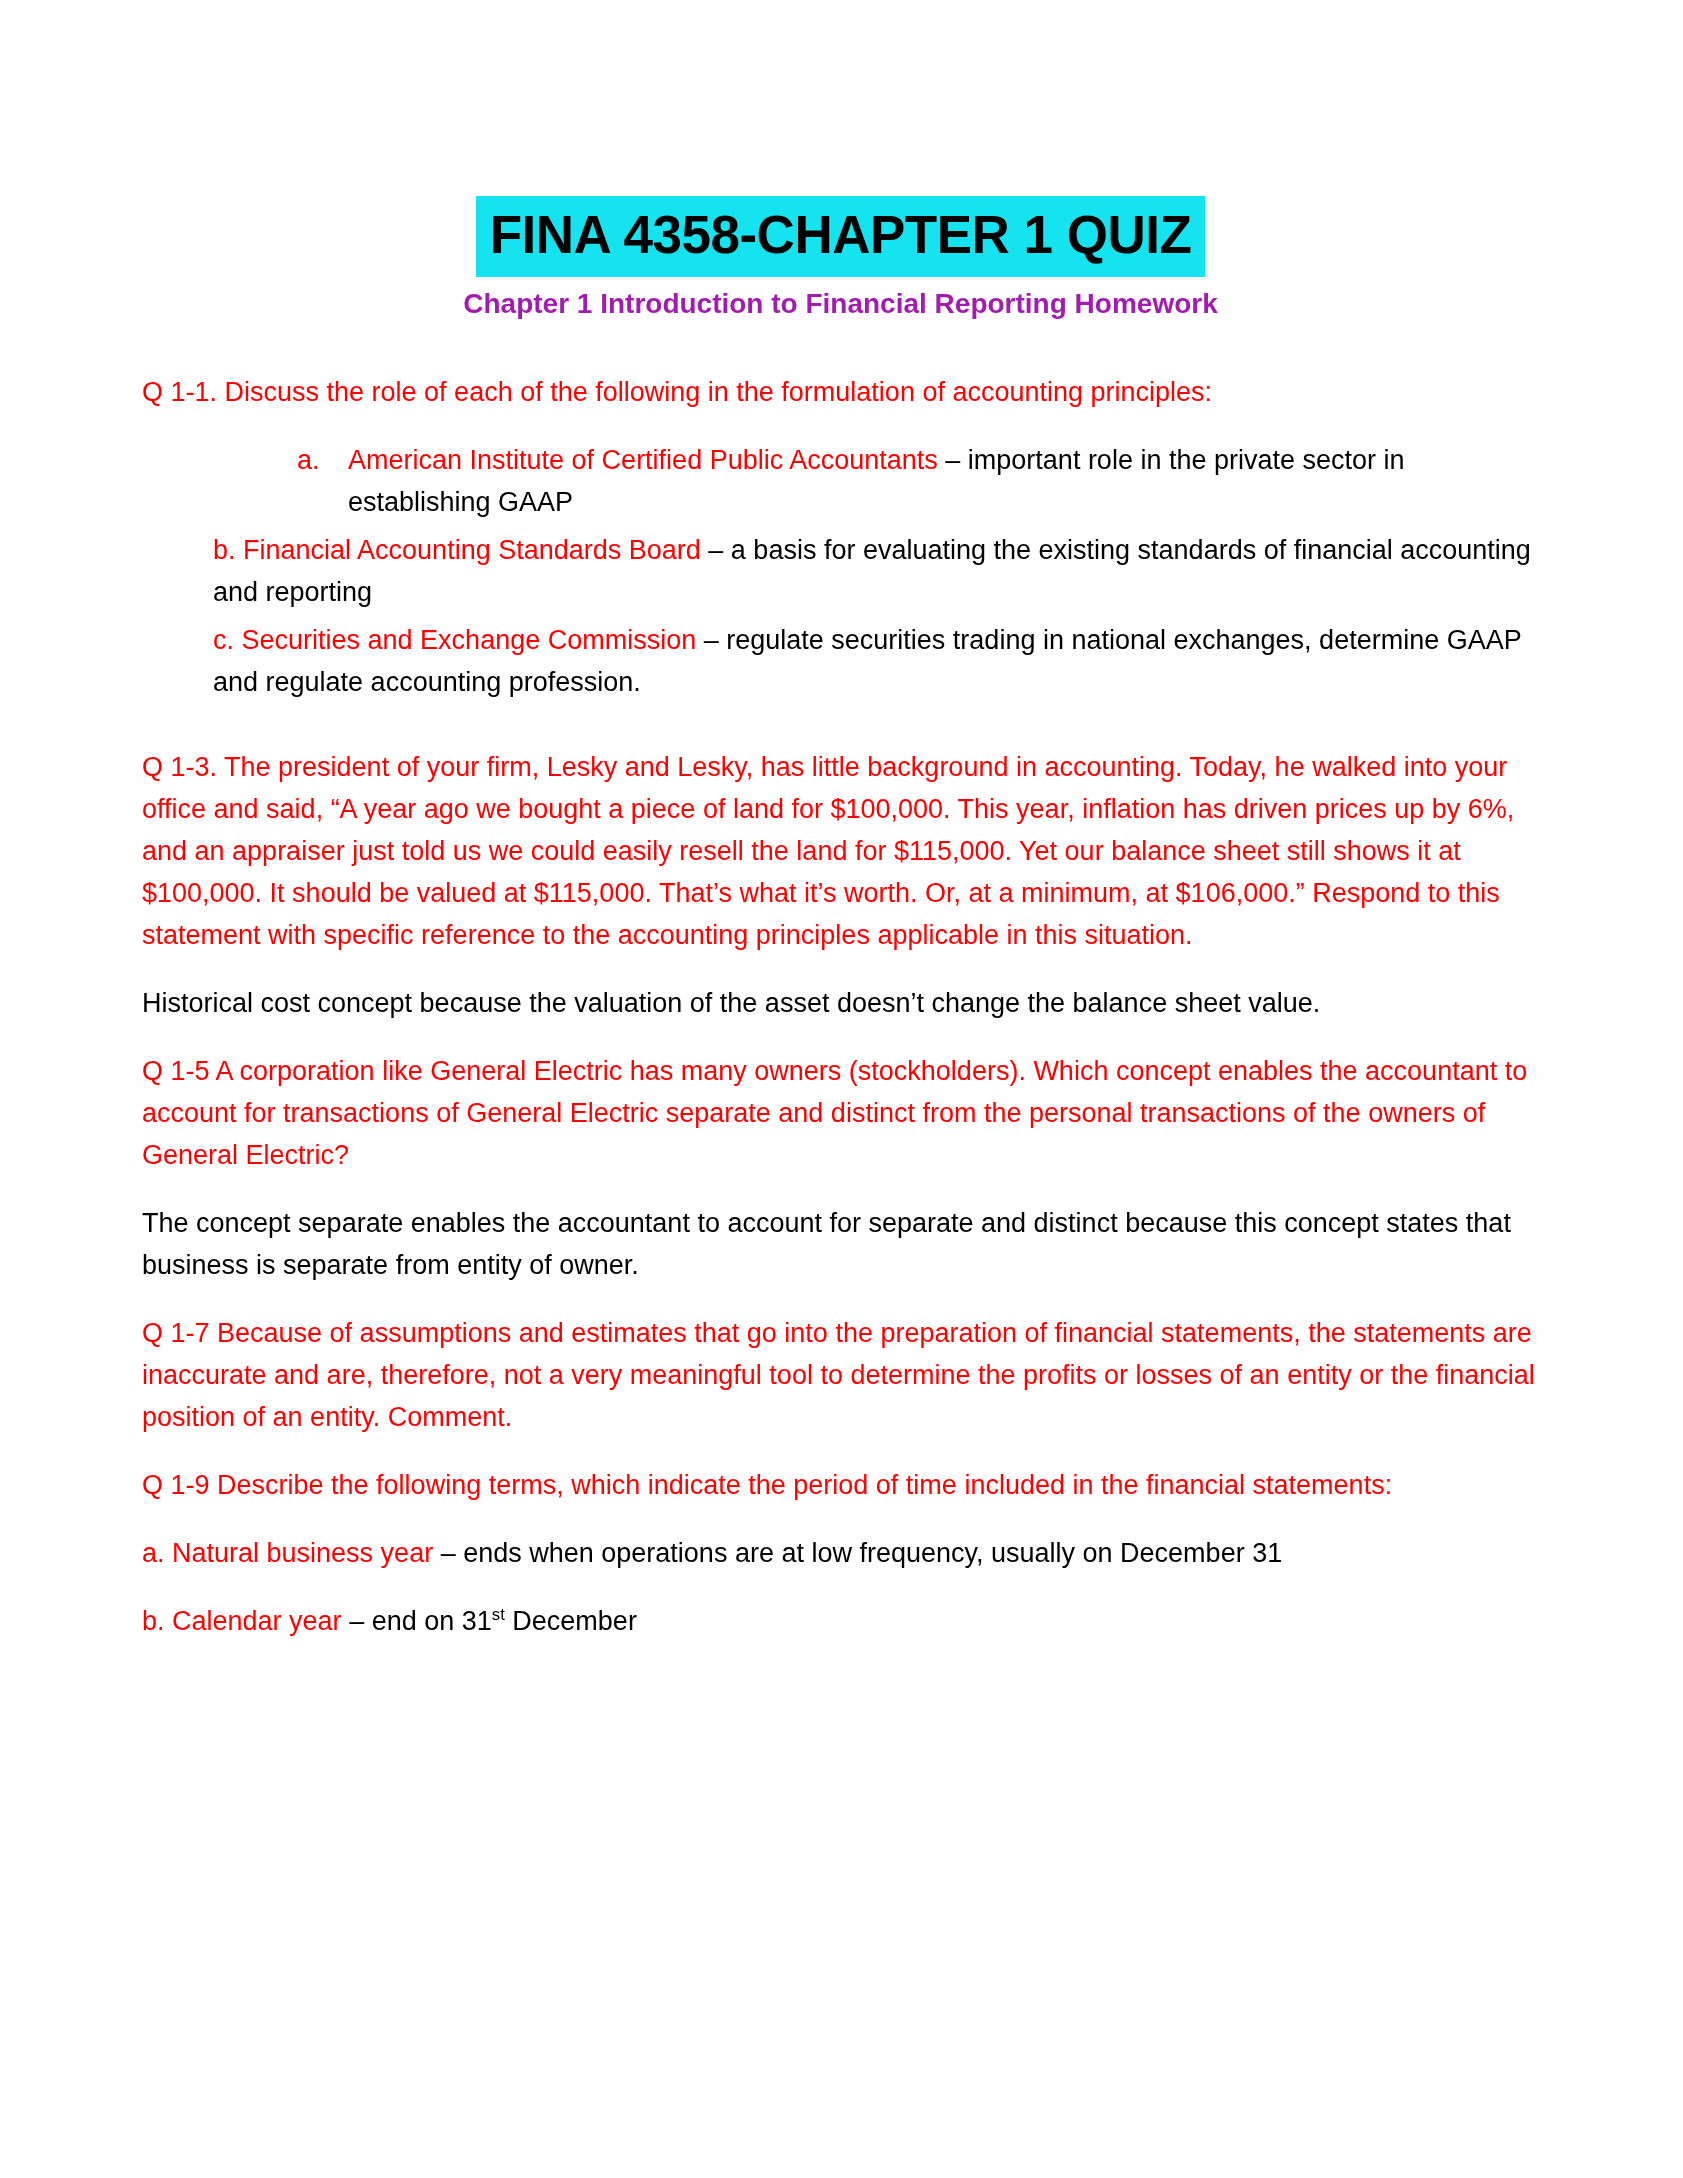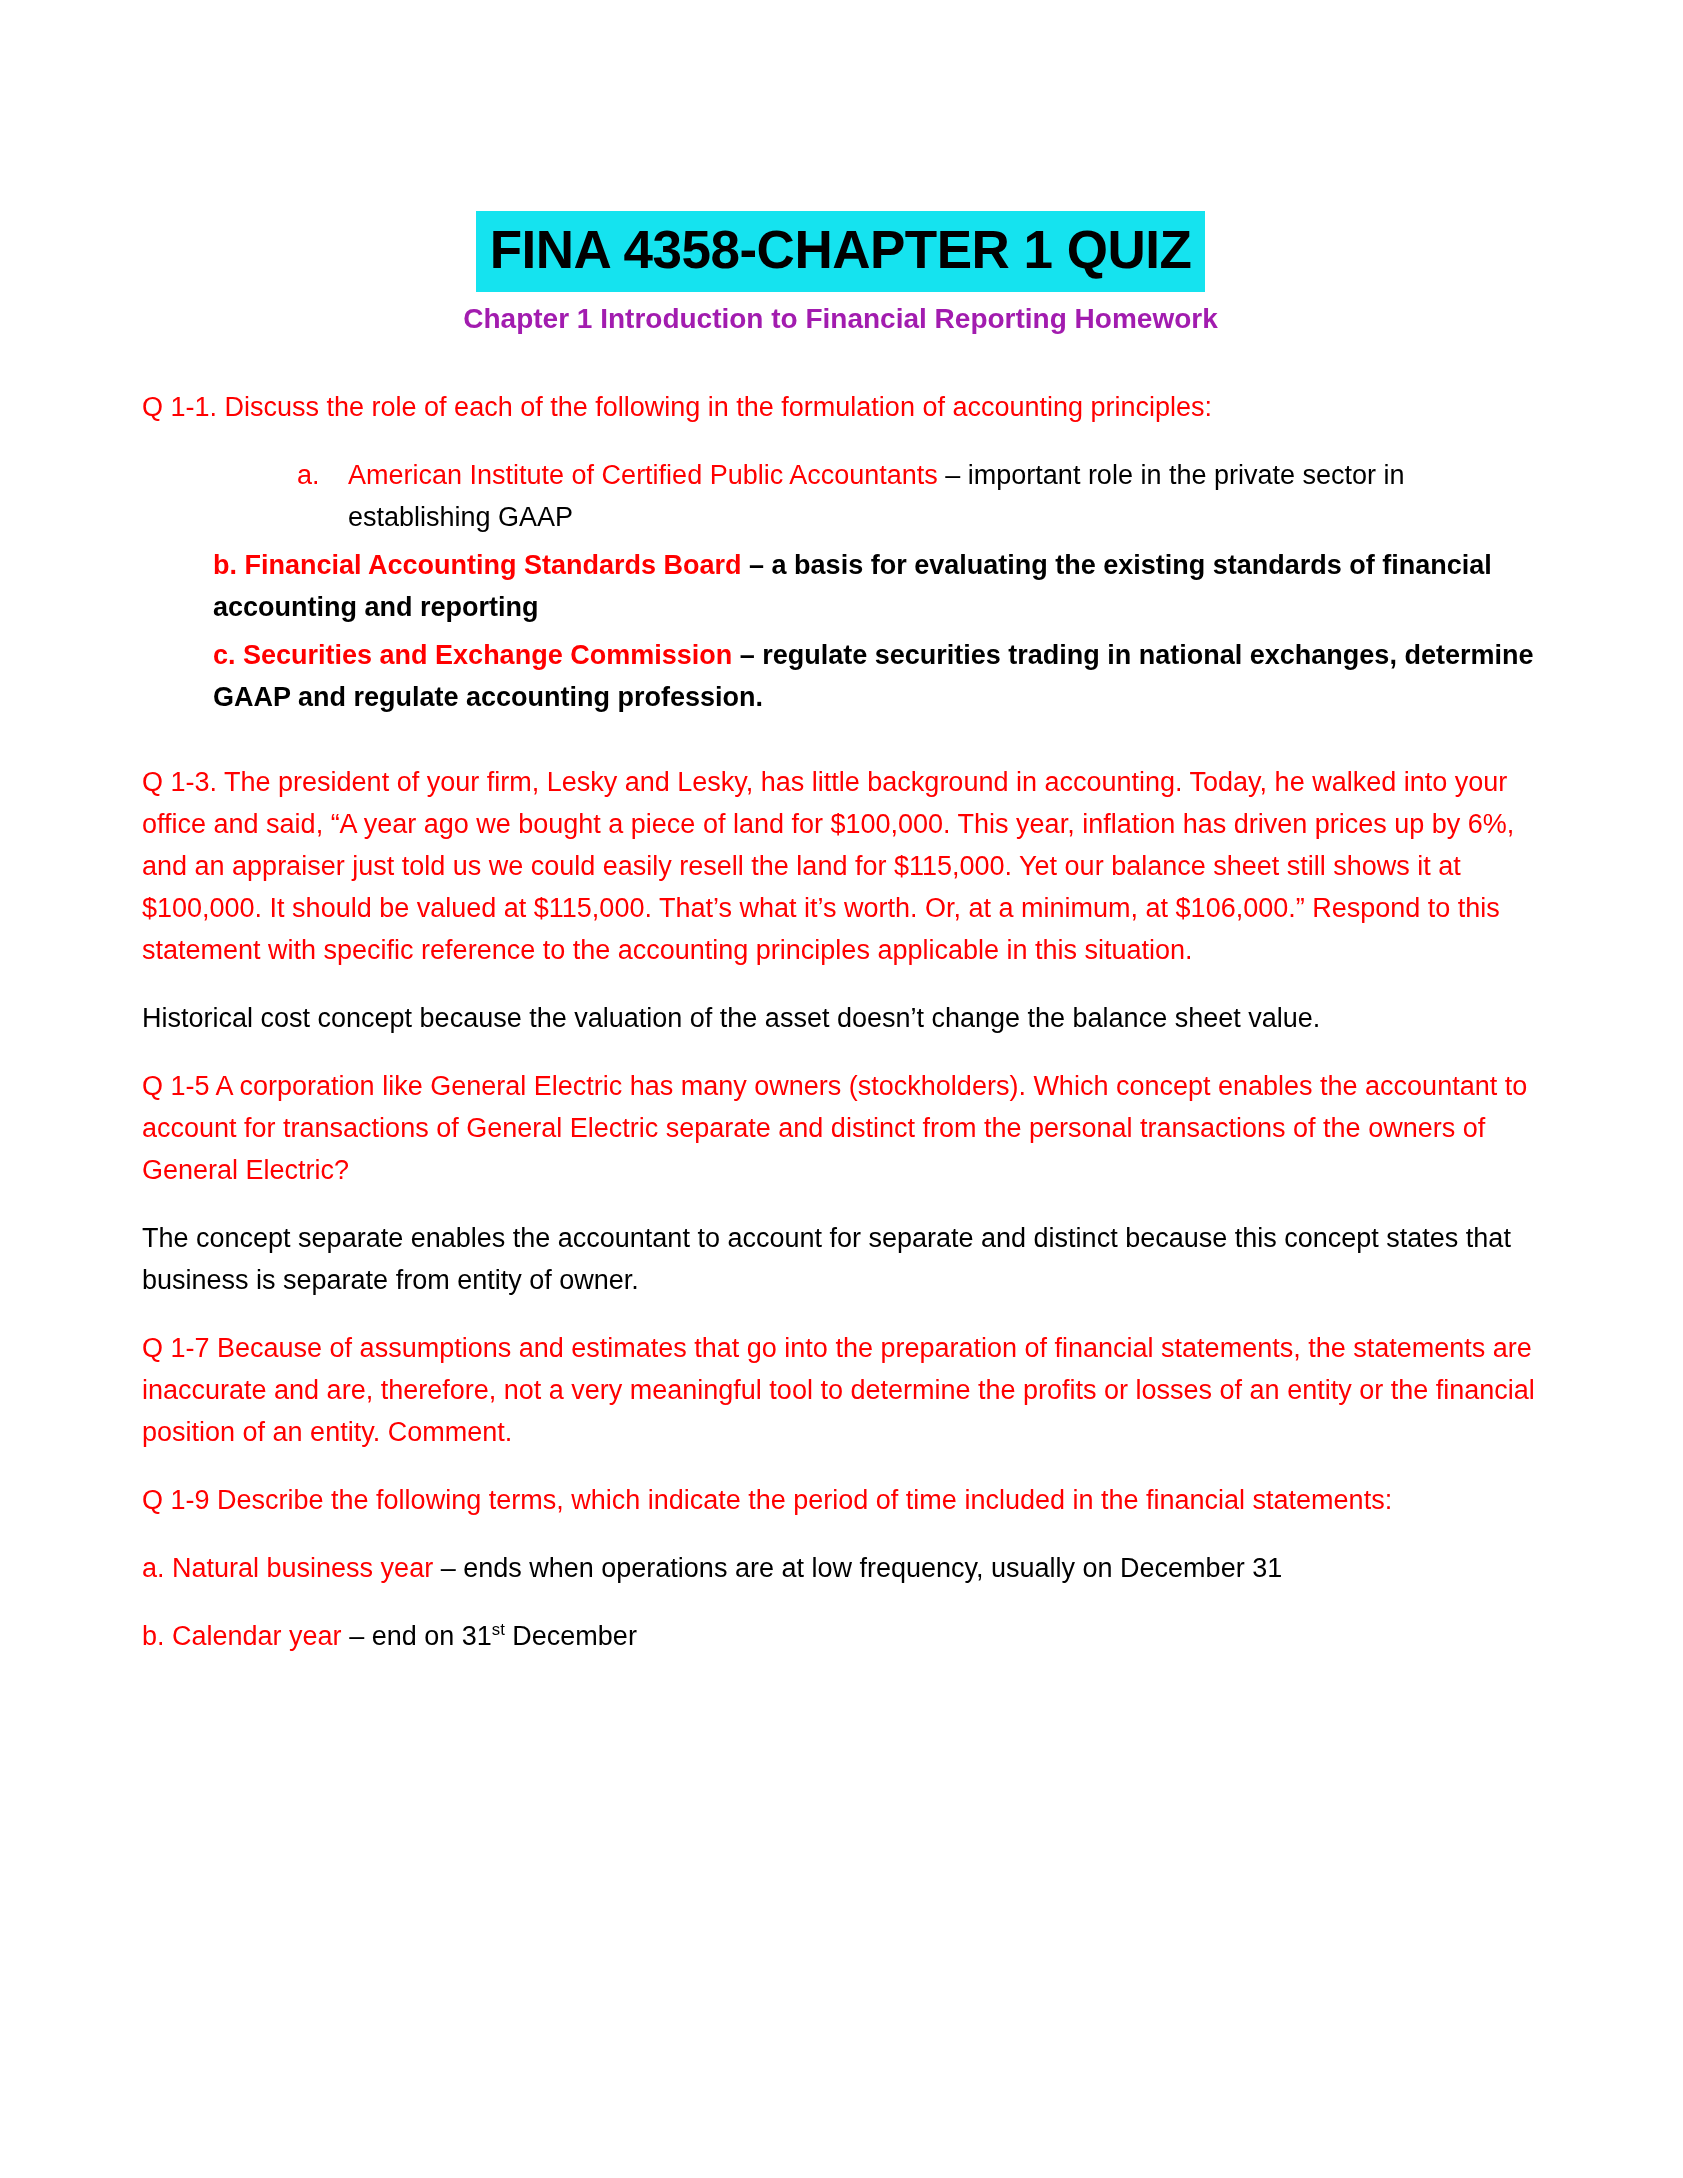--- a/index.html
+++ b/index.html
@@ -4,21 +4,21 @@
 <style>
   html, body {
     margin: 0;
     padding: 0;
     background: #ffffff;
   }
   .page {
     position: relative;
     width: 1683px;
     height: 1872px;
-    margin: 15px auto;
+    margin: 0 auto;
     background: #ffffff;
     box-sizing: border-box;
     padding: 196px 144px 59px 142px;
     font-family: "Liberation Sans", sans-serif;
     font-size: 27px;
     line-height: 42px;
     color: var(--txt-black, #000000);
   }
   .title-row {
     text-align: center;
@@ -52,21 +52,20 @@
     margin: 0 0 6px 155px;
   }
   .list-item-a .marker {
     flex: none;
     width: 51px;
     color: var(--q-red, #ff0000);
   }
   .list-item-a .text { flex: 1; }
   .sub-para {
     margin: 0 0 6px 71px;
-    font-weight: bold;
   }
   .sub-para.last { margin-bottom: 26px; }
   sup.ord {
     font-size: 0.62em;
     line-height: 0;
     vertical-align: super;
   }
 </style>
 </head>
 <body>

